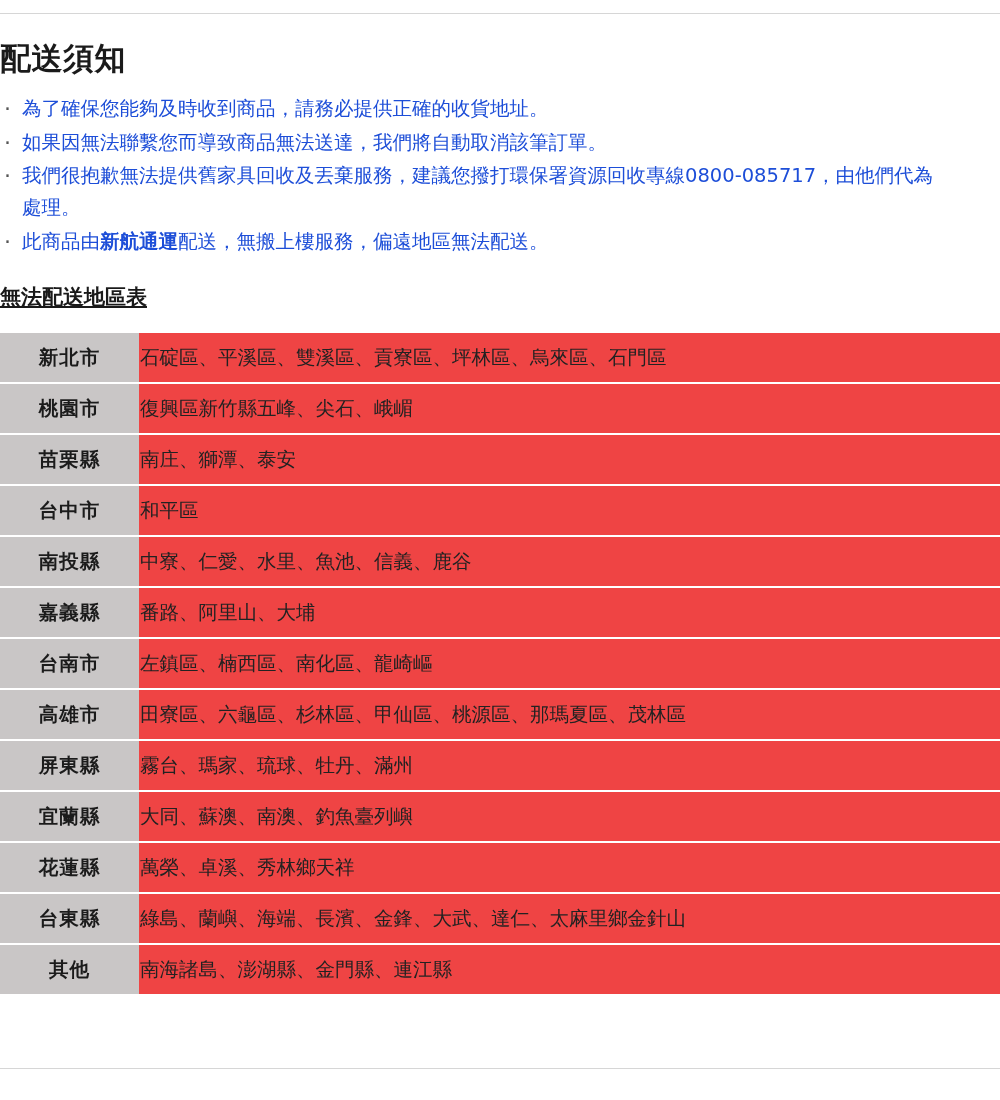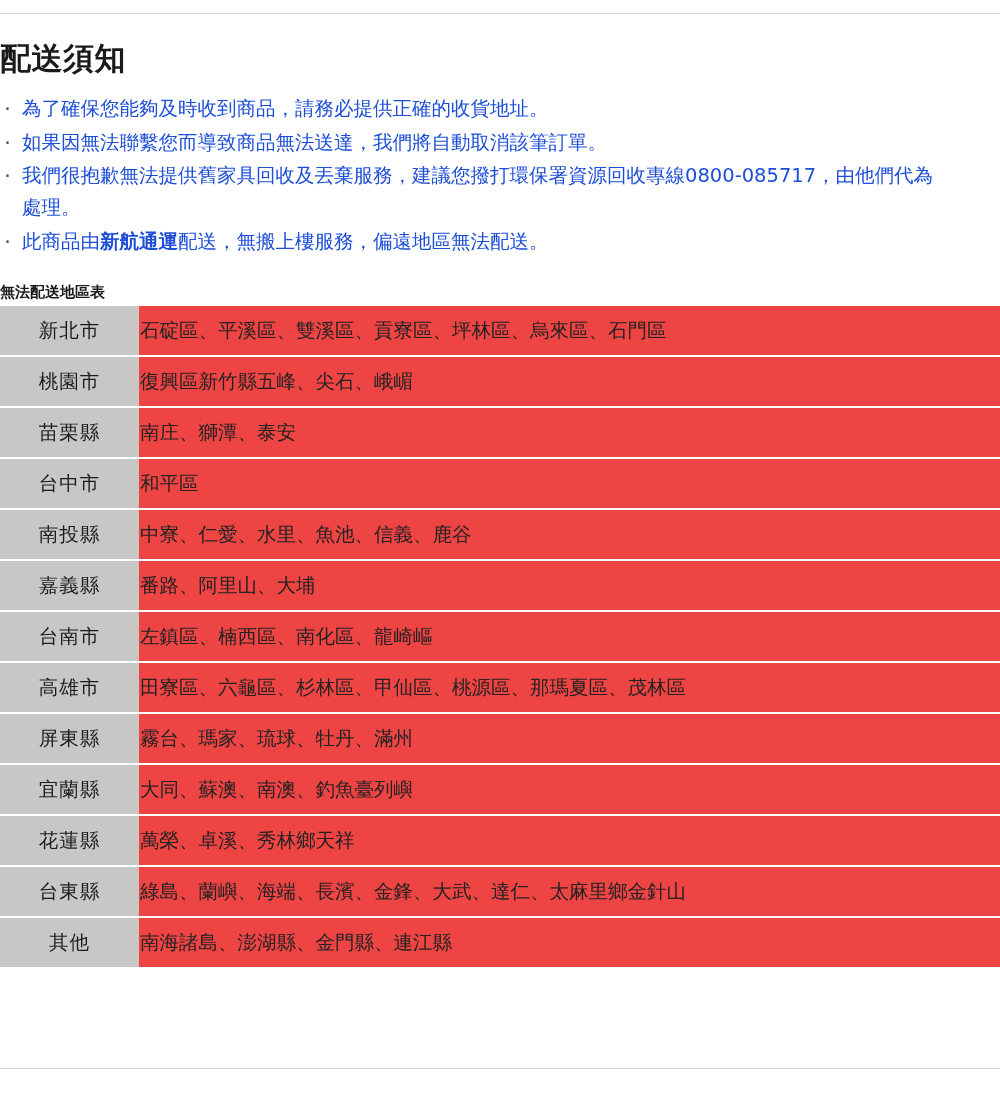--- a/index.html
+++ b/index.html
@@ -69,44 +69,45 @@
     position: absolute;
     left: 4px;
     top: -2px;
     font-size: 22px;
     color: #555;
   }
   ul.notes > li b {
     font-weight: bold;
   }
   h2.table-title {
-    font-size: 15px;
+    font-size: 21px;
     font-weight: bold;
-    margin: 26px 0 2px 0;
+    margin: 26px 0 20px 0;
     color: #1a1a1a;
+    text-decoration: underline;
   }
   table.region-table {
     border-collapse: collapse;
     width: 1000px;
     table-layout: fixed;
   }
   table.region-table tr {
     height: 51px;
   }
   table.region-table td {
     vertical-align: middle;
     font-size: 19.5px;
     border-top: 2px solid #ffffff;
     border-bottom: 2px solid #ffffff;
   }
   td.region-name {
     width: 137px;
     background: #c9c6c6;
     text-align: center;
-    font-weight: normal;
+    font-weight: bold;
     color: #1b1b1b;
     letter-spacing: 1px;
   }
   td.region-list {
     background: #ef4444;
     color: #222222;
     white-space: nowrap;
     overflow: hidden;
   }
 </style>

